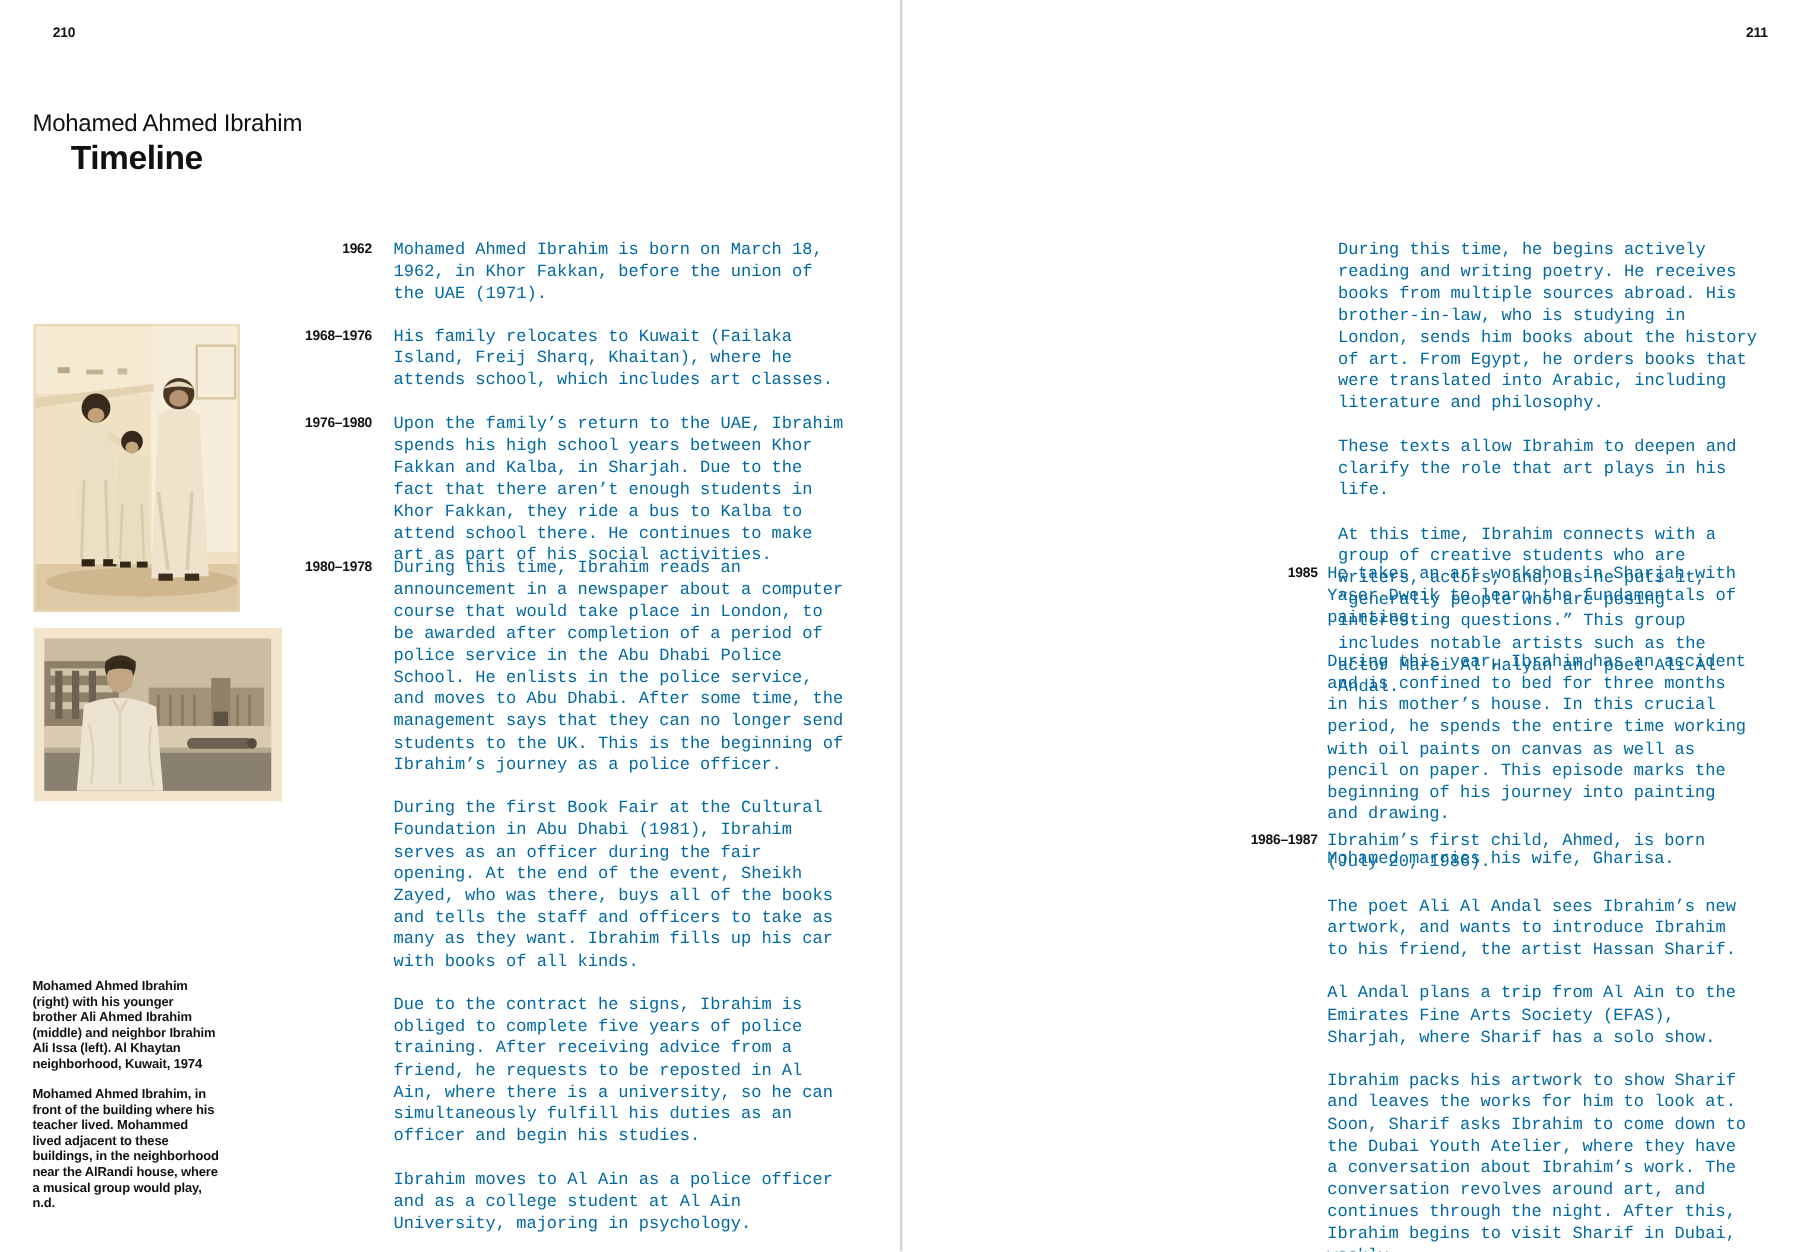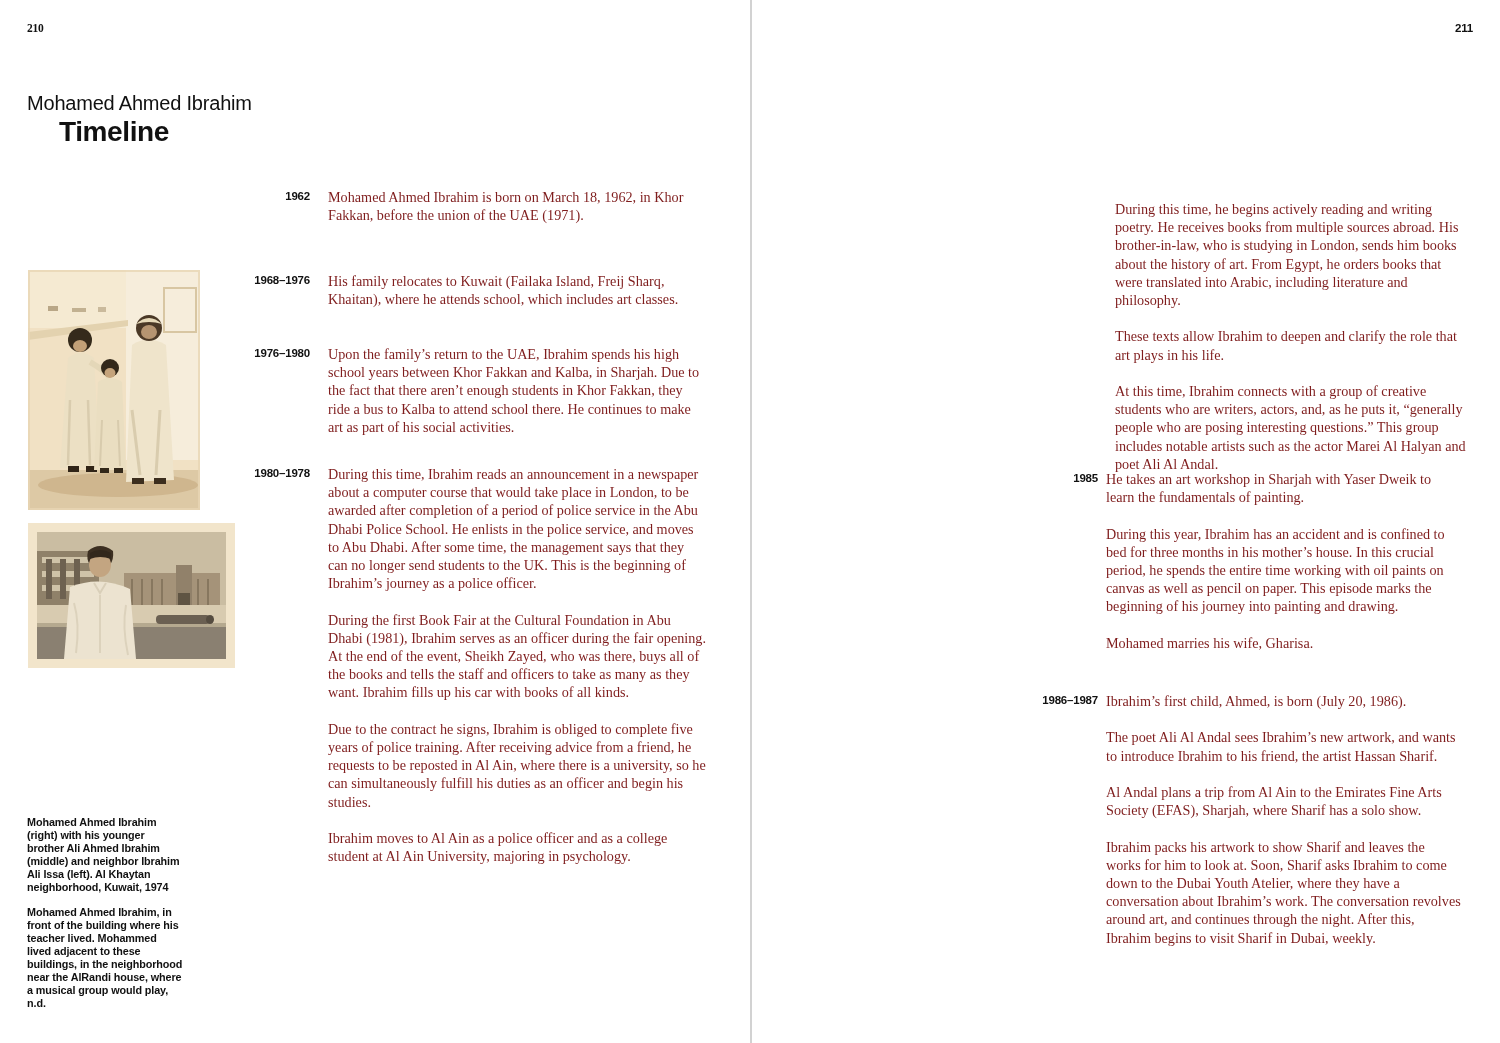--- a/index.html
+++ b/index.html
@@ -10,21 +10,21 @@
 
   .page-divider {
     position:absolute; left:750px; top:0; width:2px; height:1043px;
     background:#d2d2d2;
   }
 
   .page-number {
     position:absolute; top:22px;
     font-size:11.5px; font-weight:bold; letter-spacing:-0.2px; color:#111;
   }
-  .page-number.left { left:27px;font-family:Liberation Serif, serif; }
+  .page-number.left { left:44px; }
   .page-number.right { right:27px; text-align:right; }
 
   .artist-name {
     position:absolute; left:27px; top:92px;
     font-size:20px; letter-spacing:-0.2px; color:#111;
   }
   .page-title {
     position:absolute; left:23px; top:116px;
     font-size:28px; letter-spacing:-0.4px; color:#111;margin-left:36px;
   }
@@ -43,30 +43,30 @@
 
   .entry { position:absolute; }
   .entry .year {
     position:absolute; left:0; top:2px; width:80px;
     text-align:right; font-size:11.5px; font-weight:bold;
     letter-spacing:-0.2px; color:#111; white-space:nowrap;
   }
   .entry .body { margin-left:98px; }
 
   .serif-text, .entry .body {
-    font-family:Liberation Serif, serif;
-    font-size:14.2px; line-height:18.2px; color:#7f1d1d;
+    font-family:Liberation Mono, monospace;
+    font-size:14.2px; line-height:18.2px; color:#0369a1;
   }
   .serif-text p, .entry .body p { margin:0; }
   .serif-text p + p, .entry .body p + p { margin-top:18.2px; }
 
   
   .entry.l { left:230px; width:476px; }
   .entry.l .body { width:378px; }
-  .entry.l0 { top:188px; }
+  .entry.l0 { top:200px; }
   .entry.l1 { top:272px; }
   .entry.l2 { top:345px; }
   .entry.l3 { top:465px; }
 
   
   .right-intro { position:absolute; left:1115px; top:200px; width:356px; }
   .entry.r { left:1008px; width:463px; }
   .entry.r .body { width:356px; }
   .entry.r0 { top:470px; }
   .entry.r1 { top:692px; }

